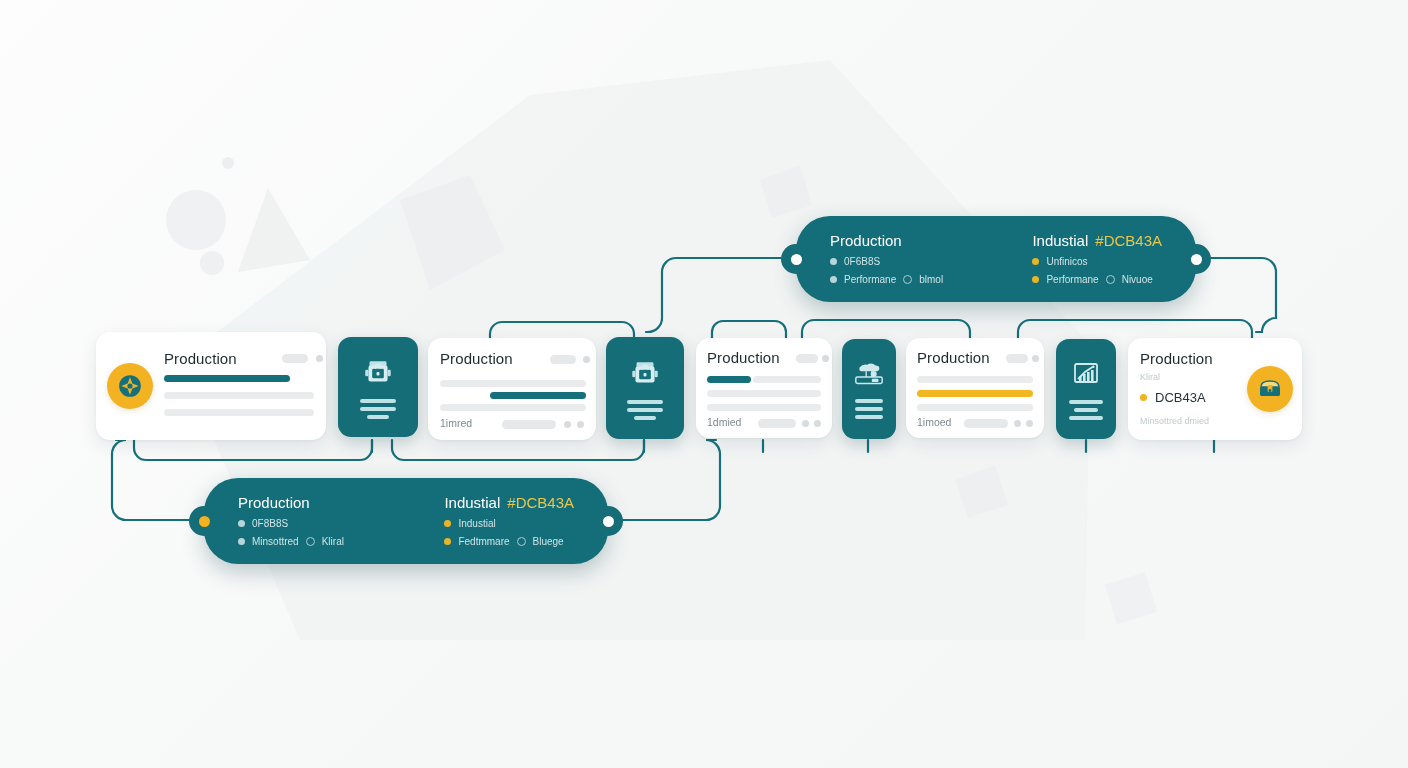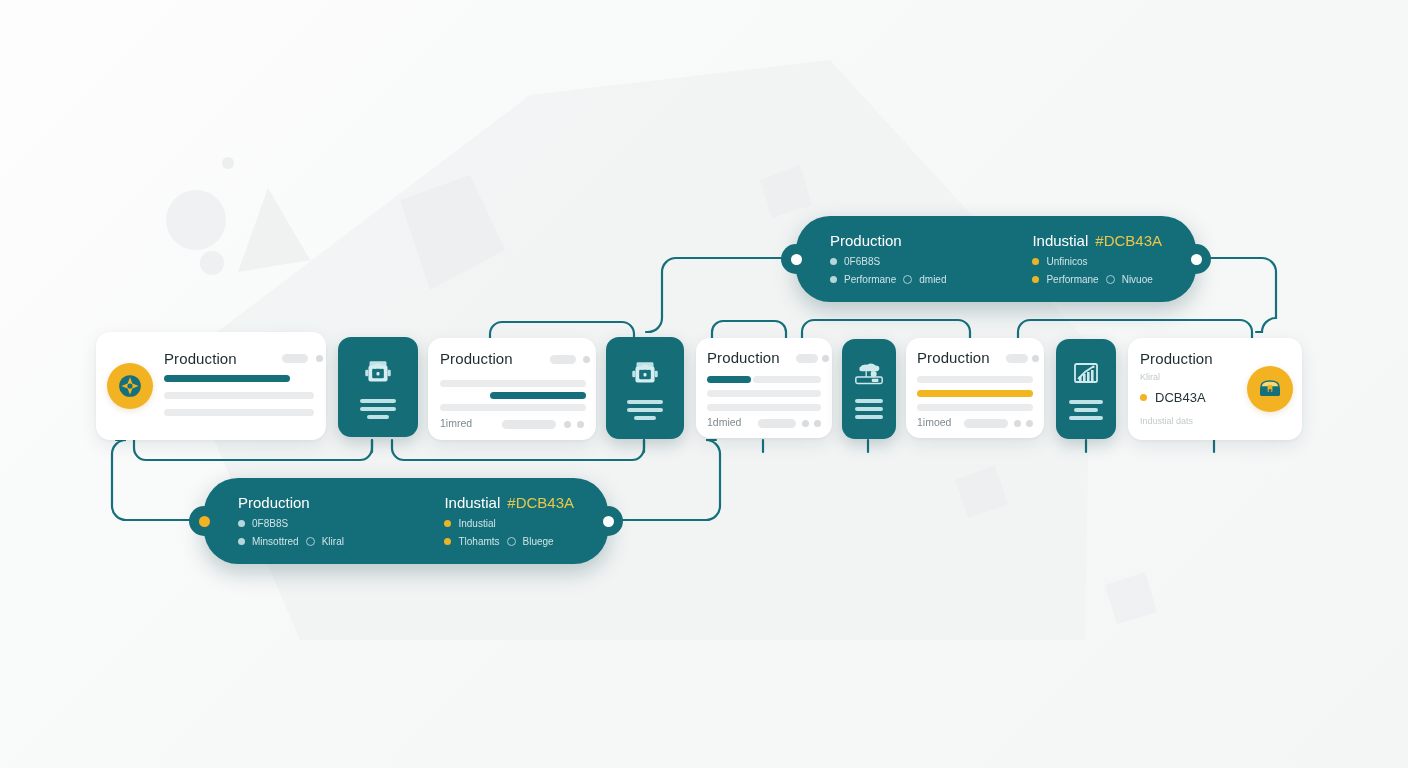--- a/index.html
+++ b/index.html
@@ -163,21 +163,21 @@
         <span>Production</span>
       </div>
       <div class="pill-row">
         <span class="dot light"></span>
         <span class="t">0F6B8S</span>
       </div>
       <div class="pill-row">
         <span class="dot light"></span>
         <span class="t">Performane</span>
         <span class="ring"></span>
-        <span class="t">dmied</span>
+        <span class="t">blmol</span>
       </div>
     </div>
 
     <div class="pill-col">
       <div class="pill-h">
         <span>Industial</span>
         <span class="accent">#DCB43A</span>
       </div>
       <div class="pill-row">
         <span class="dot amber"></span>
@@ -220,21 +220,21 @@
       <div class="pill-h">
         <span>Industial</span>
         <span class="accent">#DCB43A</span>
       </div>
       <div class="pill-row">
         <span class="dot amber"></span>
         <span class="t">Industial</span>
       </div>
       <div class="pill-row">
         <span class="dot amber"></span>
-        <span class="t">Tlohamts</span>
+        <span class="t">Fedtmmare</span>
         <span class="ring"></span>
         <span class="t">Bluege</span>
       </div>
     </div>
   </div>
 
   <div class="card" style="left:96px; top:332px; width:230px; height:108px;">
     <div class="badge" style="position:absolute; left:11px; top:31px; width:46px; height:46px;">
       <svg width="26" height="26" viewBox="0 0 24 24">
         <circle cx="12" cy="12" r="10" fill="#15707b"></circle>
@@ -356,21 +356,21 @@
     </div>
   </div>
 
   <div class="card" style="left:1128px; top:338px; width:174px; height:102px;">
     <div class="card-title" style="position:absolute; left:12px; top:12px;">Production</div>
     <div class="faintlabel" style="position:absolute; left:12px; top:34px;">Kliral</div>
     <div style="position:absolute; left:12px; top:52px; display:flex; align-items:center; gap:8px;">
       <span class="dot" style="background:#f2b221"></span>
       <span style="font-size:13px; color:#25343a;">DCB43A</span>
     </div>
-    <div class="faintlabel" style="position:absolute; left:12px; top:78px;">Industial dats</div>
+    <div class="faintlabel" style="position:absolute; left:12px; top:78px;">Minsottred dmied</div>
     <div class="badge" style="position:absolute; right:9px; top:28px; width:46px; height:46px;">
       <svg width="28" height="26" viewBox="0 0 28 26">
         <path d="M5 11 q0,-6 9,-6 q9,0 9,6 Z" fill="#f7d97a" stroke="#15707b" stroke-width="1.4"></path>
         <rect x="4" y="11" width="20" height="9" rx="1.4" fill="#15707b"></rect>
         <rect x="11.6" y="9" width="4.8" height="7" rx="1" fill="#f2b221"></rect>
         <circle cx="14" cy="14.6" r="1.5" fill="#15707b"></circle>
       </svg>
     </div>
   </div>
 

